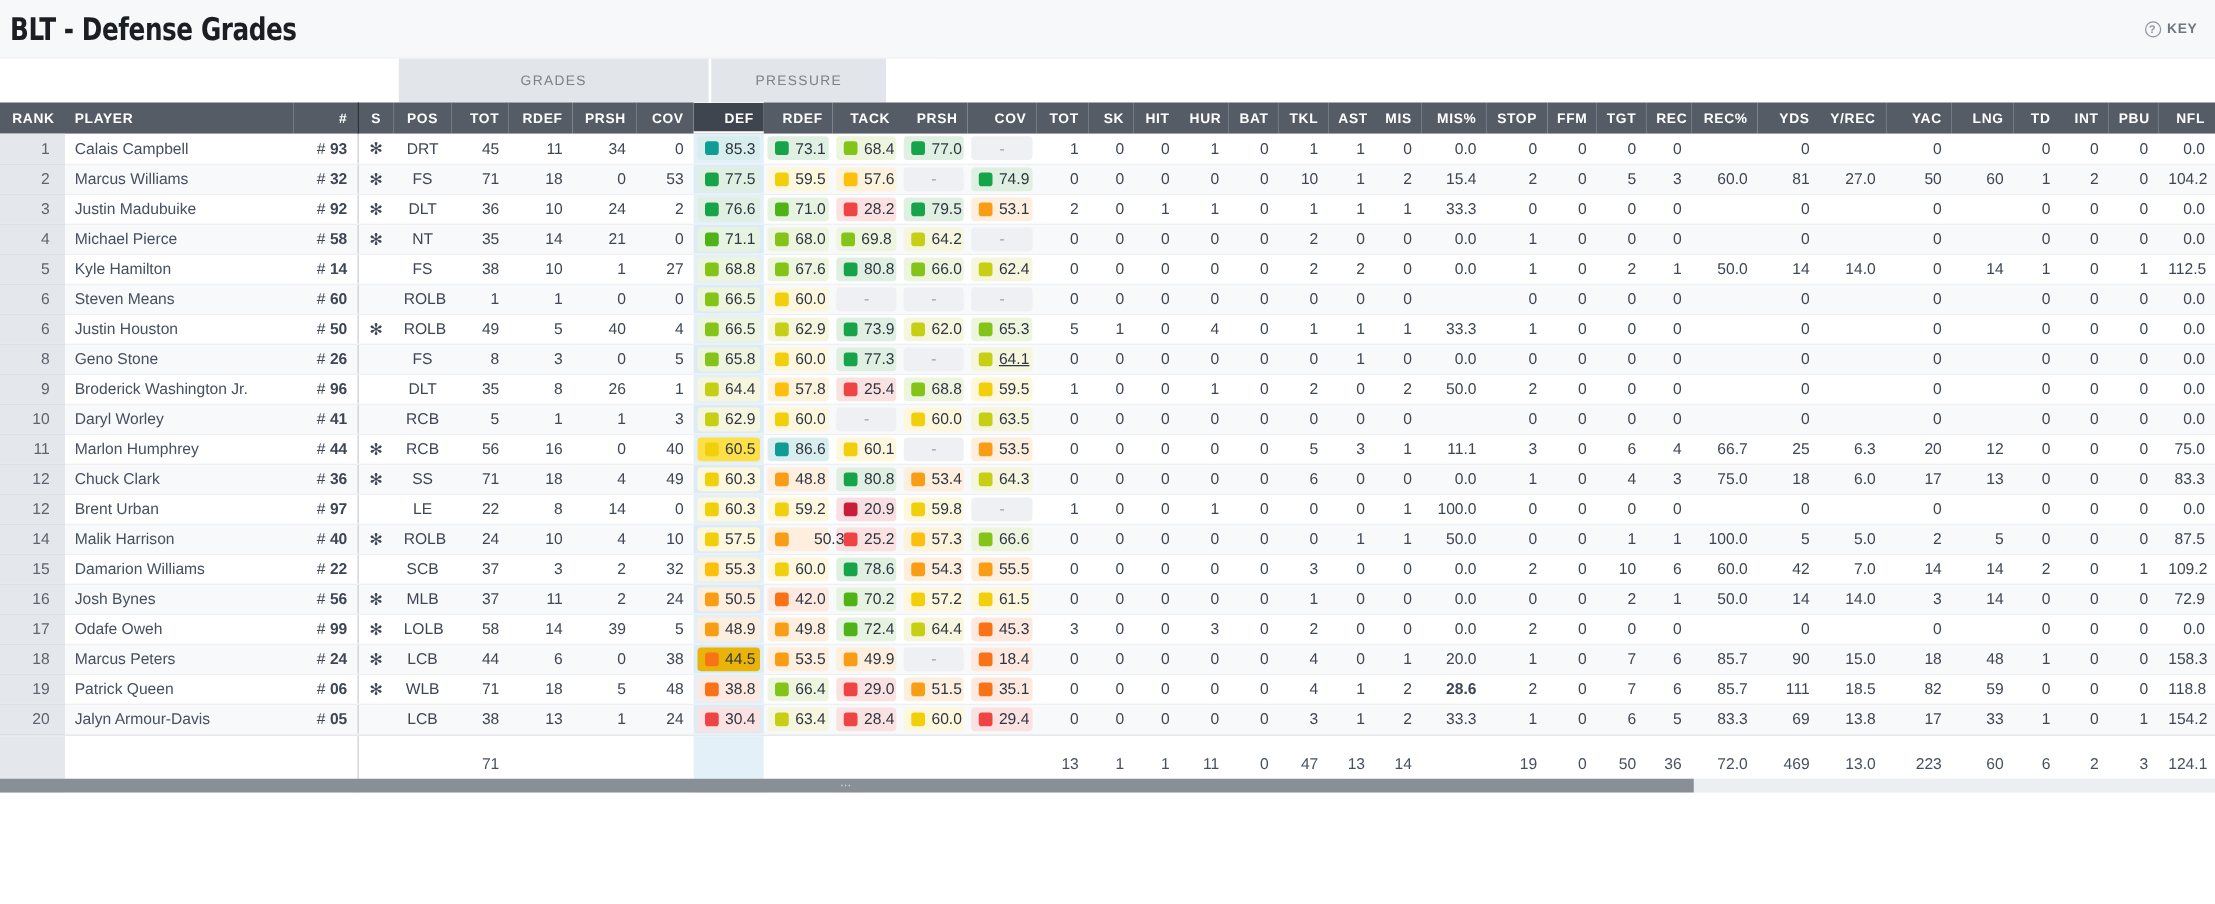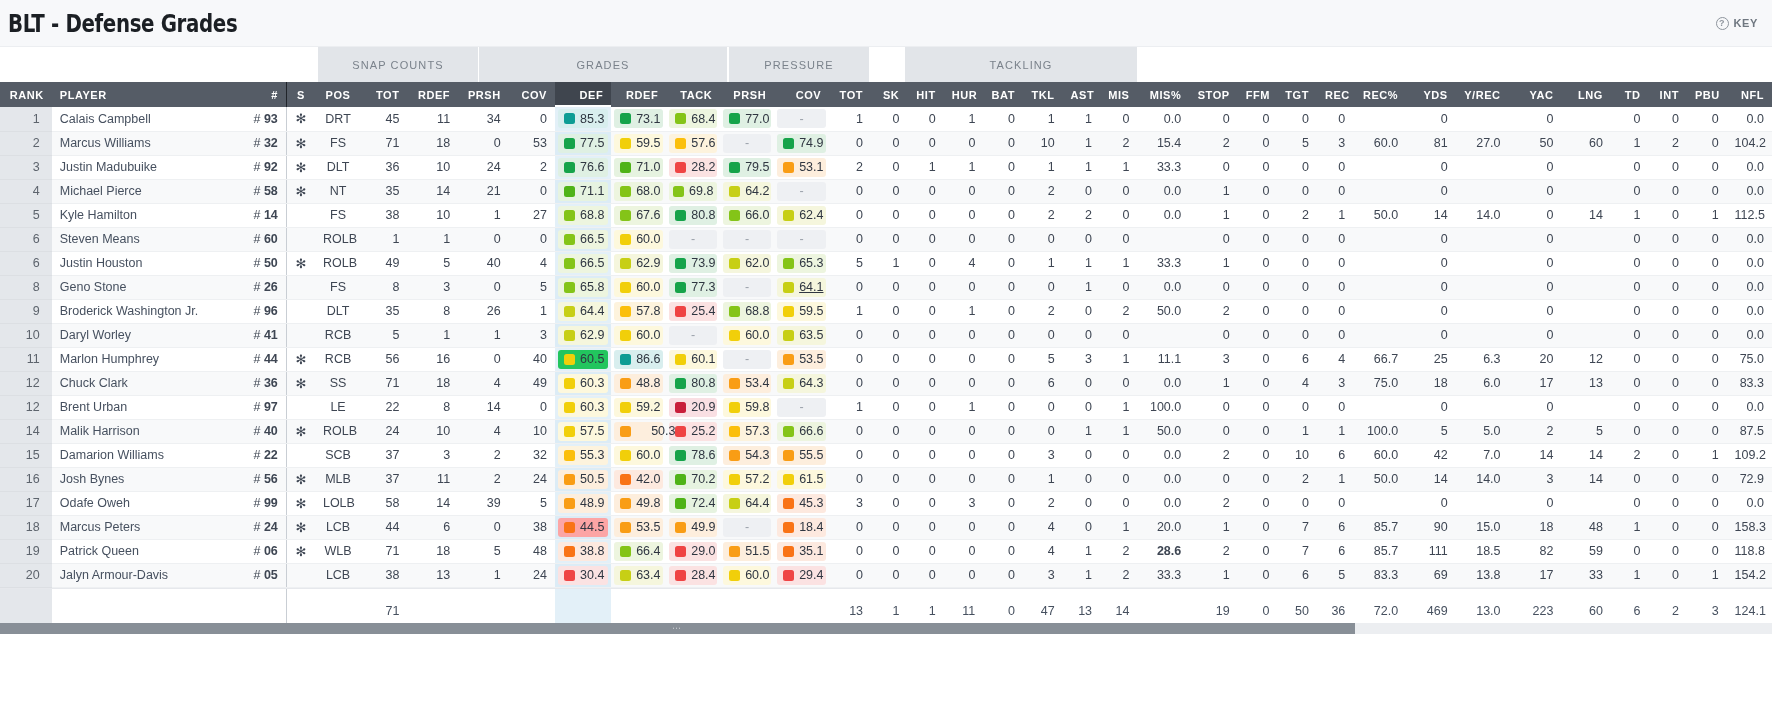--- a/index.html
+++ b/index.html
@@ -146,27 +146,25 @@
 <div id="titlebar">
   <div id="page-title">BLT - Defense Grades</div>
   <div id="key-button">
     <span class="qmark">?</span>
     <span>KEY</span>
   </div>
 </div>
 
 <div id="group-row">
     <div class="group-cell gap" style="width: 318px;"></div>
-    <div class="group-cell filled" style="width: 160px;">SNAP COUNTS</div>
     <div class="group-cell gap" style="width: 1px;"></div>
     <div class="group-cell filled" style="width: 248px;">GRADES</div>
     <div class="group-cell gap" style="width: 2px;"></div>
     <div class="group-cell filled" style="width: 140px;">PRESSURE</div>
     <div class="group-cell gap" style="width: 36px;"></div>
-    <div class="group-cell filled" style="width: 232px;">TACKLING</div>
     <div class="group-cell gap" style="width: 2px;"></div>
   </div>
 
 <div id="grid">
   <table>
     <thead>
       <tr id="head-row">
           <th class="" style="width: 47px;">RANK</th>
           <th class="lcol" style="width: 166px;">PLAYER</th>
           <th class="" style="width: 47px;">#</th>
@@ -832,21 +830,21 @@
           <td class="rank" style="width: 47px;">11</td>
           <td class="player" style="width: 166px;">Marlon Humphrey</td>
           <td class="" style="width: 47px;"># <b>44</b></td>
           <td class="ctr divl" style="width: 26px;"><span class="star">✻</span></td>
           <td class="ctr" style="width: 42px;">RCB</td>
           <td class="" style="width: 42px;">56</td>
           <td class="" style="width: 46px;">16</td>
           <td class="" style="width: 46px;">0</td>
           <td class="" style="width: 42px;">40</td>
           <td class="gcell selcol">
-            <div class="pill" style="background: #22c55e;">
+            <div class="pill" style="background: #fde047;">
               <span class="sw" style="background: rgb(241, 207, 10);"></span>
               <span class="v">60.5</span>
             </div>
           </td>
           <td class="gcell">
             <div class="pill" style="background: rgb(216, 238, 238);">
               <span class="sw" style="background: rgb(14, 156, 148);"></span>
               <span class="v">86.6</span>
             </div>
           </td>
@@ -1271,21 +1269,21 @@
           <td class="rank" style="width: 47px;">18</td>
           <td class="player" style="width: 166px;">Marcus Peters</td>
           <td class="" style="width: 47px;"># <b>24</b></td>
           <td class="ctr divl" style="width: 26px;"><span class="star">✻</span></td>
           <td class="ctr" style="width: 42px;">LCB</td>
           <td class="" style="width: 42px;">44</td>
           <td class="" style="width: 46px;">6</td>
           <td class="" style="width: 46px;">0</td>
           <td class="" style="width: 42px;">38</td>
           <td class="gcell selcol">
-            <div class="pill" style="background: #fca5a5; align-items: center;">
+            <div class="pill" style="background: #eab308; align-items: center;">
               <span class="sw" style="background: rgb(249, 115, 22);"></span>
               <span class="v">44.5</span>
             </div>
           </td>
           <td class="gcell">
             <div class="pill" style="background: rgb(253, 238, 221);">
               <span class="sw" style="background: rgb(249, 157, 21);"></span>
               <span class="v">53.5</span>
             </div>
           </td>

